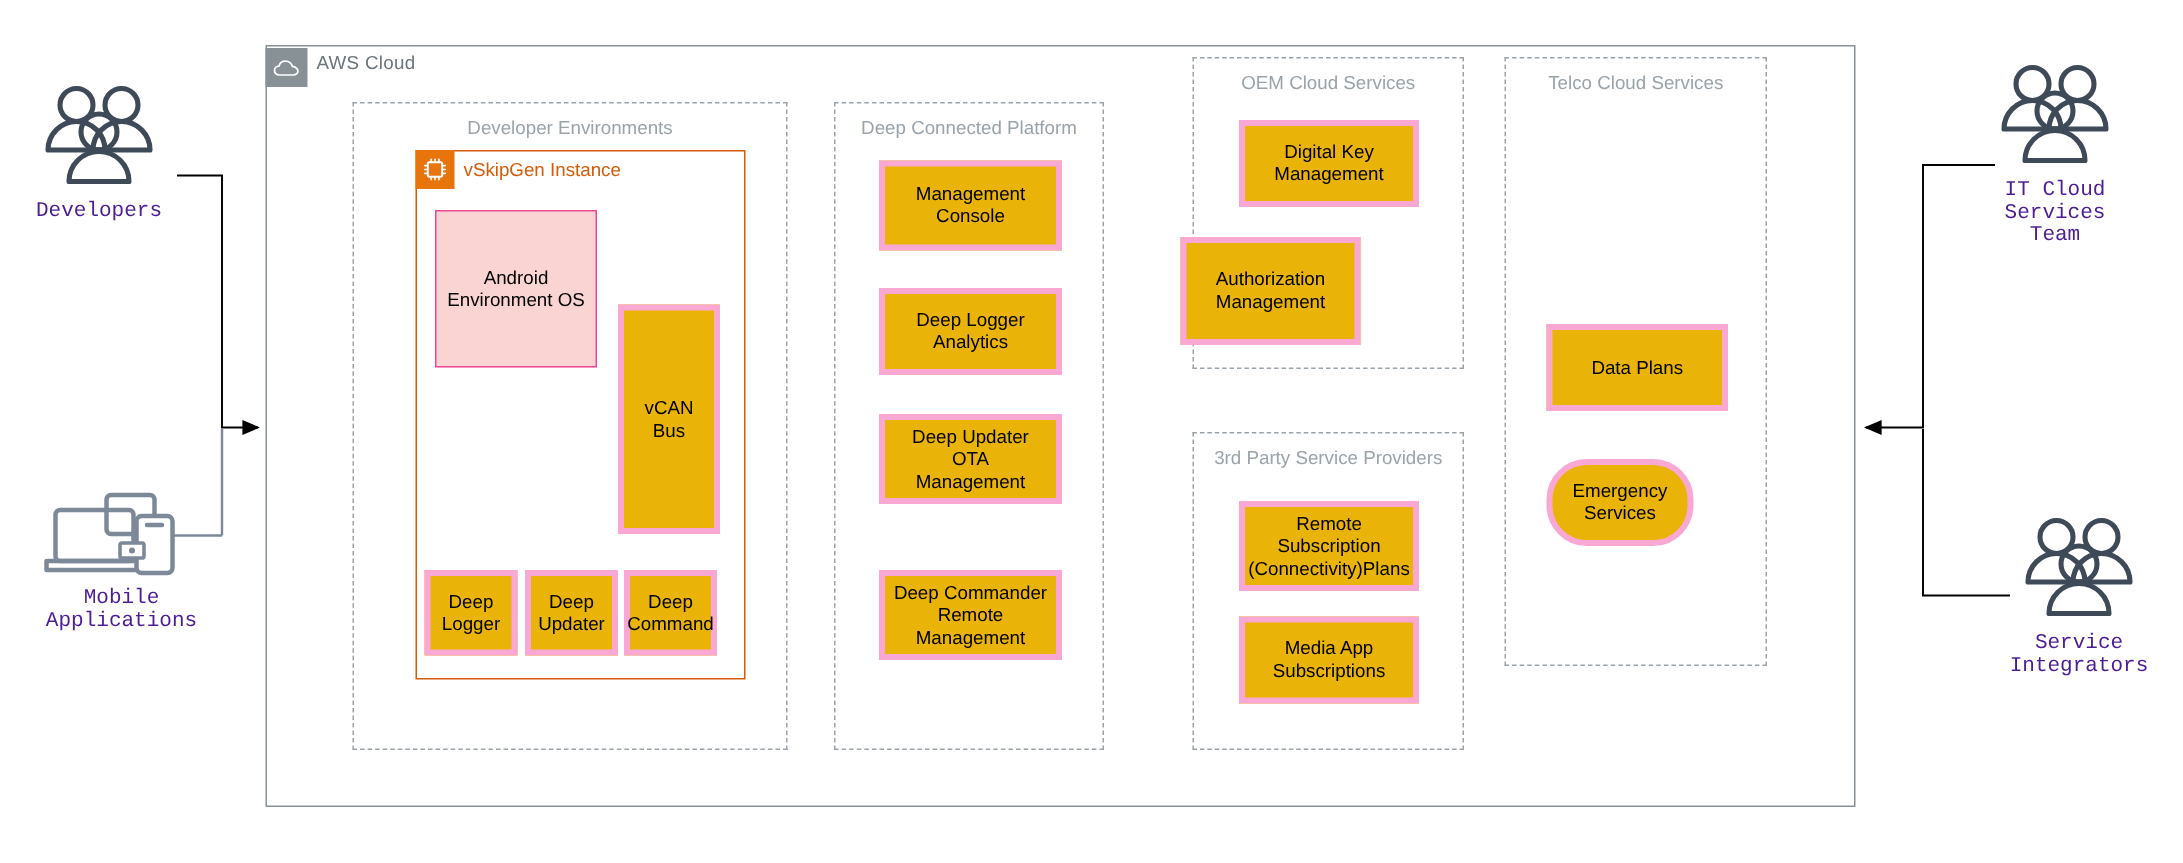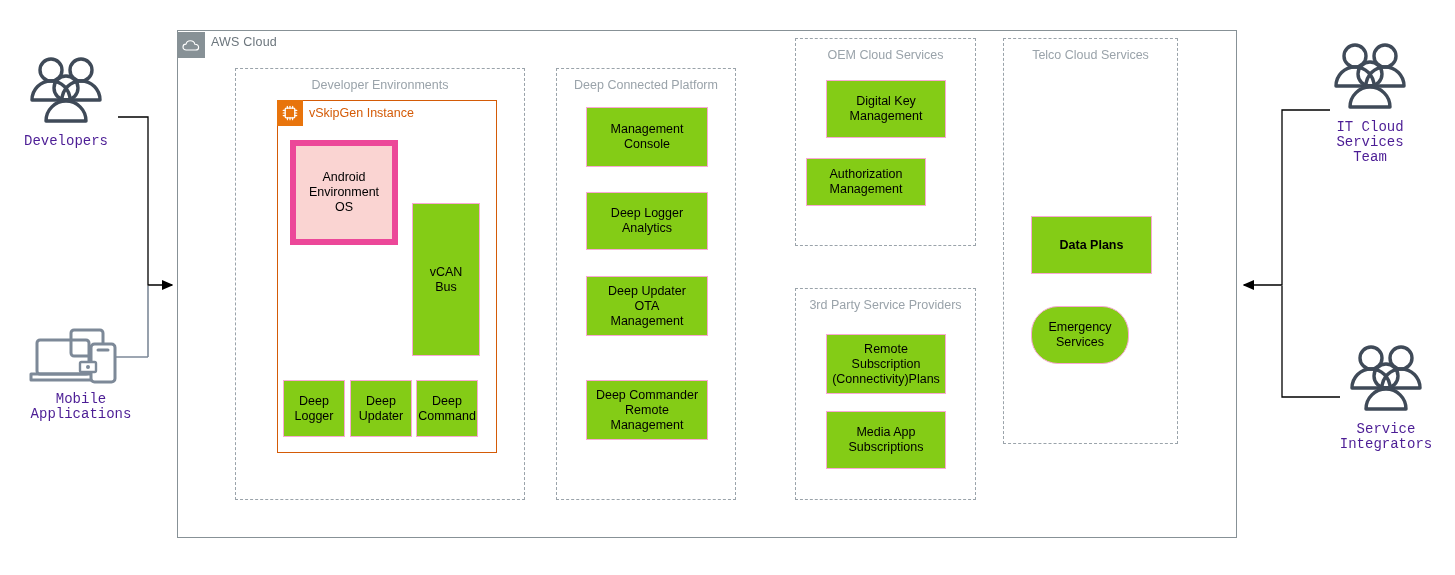--- a/index.html
+++ b/index.html
@@ -46,26 +46,26 @@
     position:absolute;left:277px;top:100px;width:26px;height:26px;
     background:#e8740c;display:flex;align-items:center;justify-content:center;
   }
   .vskip-label{
     position:absolute;left:309px;top:106px;font-size:12.5px;color:#d45b07;
   }
 
   
   .node{
     position:absolute;box-sizing:border-box;
-    border:1px solid #f9a8d4;background:#84cc16;
+    border:4px solid #f9a8d4;background:#eab308;
     display:flex;align-items:center;justify-content:center;
     text-align:center;font-size:12.5px;line-height:15px;color:#000;
     padding:2px 3px;white-space:pre-line;
   }
-  .node.pink{background:#fad4d2;border:6px solid #ec4899;}
+  .node.pink{background:#fad4d2;border:1px solid #ec4899;}
 
   
   .actor{position:absolute;text-align:center;}
   .actor-label{
     font-size:14px;line-height:15px;color:#4c1d95;white-space:pre-line;
     margin-top:4px;
     font-family:Liberation Mono, monospace;
   }
   .actor svg{display:block;margin:0 auto;}
 </style>
@@ -164,36 +164,36 @@
 Management</div>
   <div class="node" style="left:586px;top:380px;width:122px;height:60px;">Deep Commander
 Remote
 Management</div>
 
   <div class="dashed-group" style="left:795px;top:38px;width:181px;height:208px;">
     <div class="group-title">OEM Cloud Services</div>
   </div>
   <div class="node" style="left:826px;top:80px;width:120px;height:58px;">Digital Key
 Management</div>
-  <div class="node" style="left:806px;top:158px;width:120px;height:48px;">Authorization
+  <div class="node" style="left:787px;top:158px;width:120px;height:72px;">Authorization
 Management</div>
 
   <div class="dashed-group" style="left:795px;top:288px;width:181px;height:212px;">
     <div class="group-title">3rd Party Service Providers</div>
   </div>
   <div class="node" style="left:826px;top:334px;width:120px;height:60px;">Remote
 Subscription
 (Connectivity)Plans</div>
   <div class="node" style="left:826px;top:411px;width:120px;height:58px;">Media App
 Subscriptions</div>
 
   <div class="dashed-group" style="left:1003px;top:38px;width:175px;height:406px;">
     <div class="group-title">Telco Cloud Services</div>
   </div>
-  <div class="node" style="left:1031px;top:216px;width:121px;height:58px;font-weight:bold;">Data Plans</div>
+  <div class="node" style="left:1031px;top:216px;width:121px;height:58px;">Data Plans</div>
   <div class="node" style="left:1031px;top:306px;width:98px;height:58px;border-radius:27px;">Emergency
 Services</div>
 
   <div class="actor" style="left:18px;top:52px;width:96px;">
     <svg width="82" height="78" viewBox="0 0 82 78" aria-hidden="true">
       <g fill="none" stroke="#3f4a58" stroke-width="3.4" stroke-linecap="round" stroke-linejoin="round">
         <circle cx="26" cy="18" r="11"></circle>
         <path d="M7,48 a19,19 0 0 1 38,0 Z"></path>
         <circle cx="56" cy="18" r="11"></circle>
         <path d="M37,48 a19,19 0 0 1 38,0 Z"></path>

